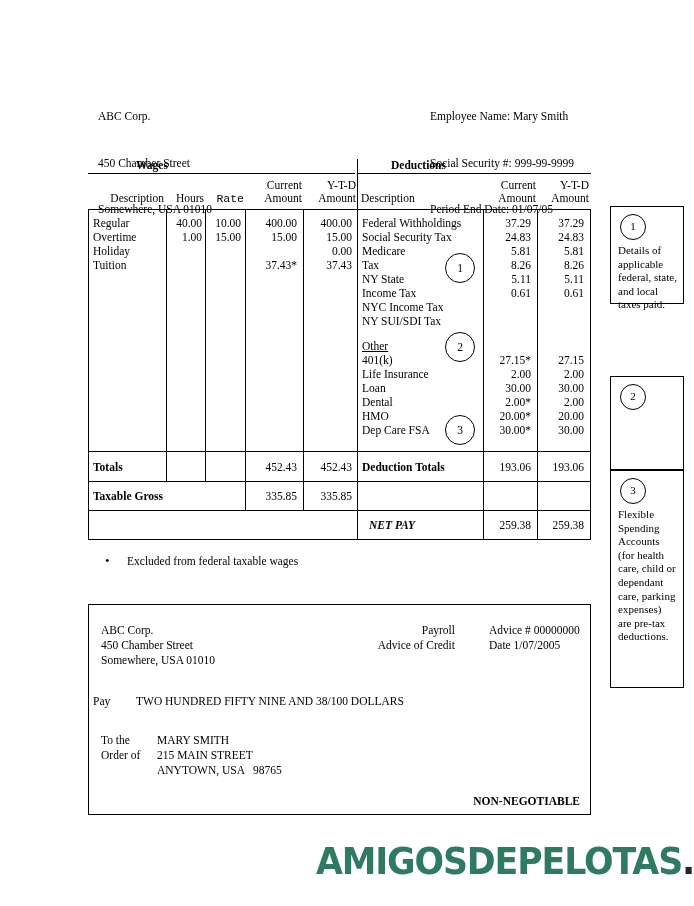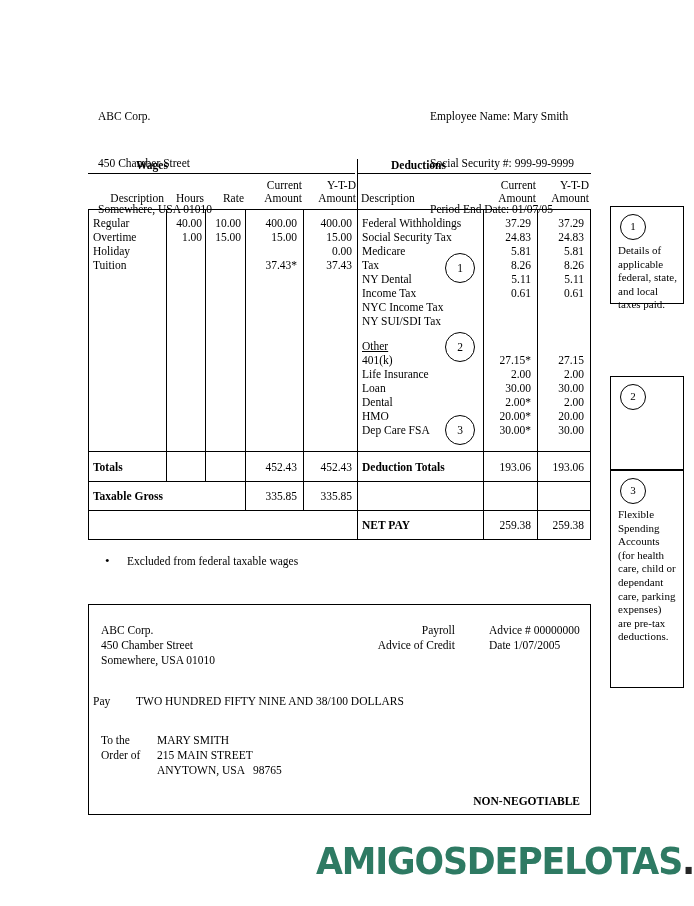--- a/index.html
+++ b/index.html
@@ -140,21 +140,21 @@
     <div class="rule v-line" style="left:269px; top:0px;   height:381px;"></div>
     <div class="rule v-line" style="left:395px; top:50px;  height:331px;"></div>
     <div class="rule v-line" style="left:449px; top:50px;  height:331px;"></div>
     <div class="rule v-line" style="left:502px; top:50px;  height:331px;"></div>
 
     <div class="sec-title" style="left:48px; top:0px;">Wages</div>
     <div class="sec-title" style="left:303px; top:0px;">Deductions</div>
 
     <div class="col-head" style="left:2px;   top:33px; width:74px;">Description</div>
     <div class="col-head" style="left:80px;  top:33px; width:36px;">Hours</div>
-    <div class="col-head" style="left:119px; top:33px; width:37px;">Rate</div>
+    <div class="col-head" style="left:119px; top:33px; width:37px;font-family:Liberation Mono, monospace;">Rate</div>
     <div class="col-head" style="left:159px; top:20px; width:55px;">Current</div>
     <div class="col-head" style="left:159px; top:33px; width:55px;">Amount</div>
     <div class="col-head" style="left:217px; top:20px; width:51px;">Y-T-D</div>
     <div class="col-head" style="left:217px; top:33px; width:51px;">Amount</div>
 
     <div class="col-head" style="left:273px; top:33px; width:90px; text-align:left;">Description</div>
     <div class="col-head" style="left:397px; top:20px; width:51px;">Current</div>
     <div class="col-head" style="left:397px; top:33px; width:51px;">Amount</div>
     <div class="col-head" style="left:451px; top:20px; width:50px;">Y-T-D</div>
     <div class="col-head" style="left:451px; top:33px; width:50px;">Amount</div>
@@ -192,21 +192,21 @@
     <div class="cell-text num" style="left:447px; top:71px; width:49px;">24.83</div>
 
     <div class="cell-text" style="left:274px; top:85px;">Medicare</div>
     <div class="cell-text num" style="left:393px; top:85px; width:50px;">5.81</div>
     <div class="cell-text num" style="left:447px; top:85px; width:49px;">5.81</div>
 
     <div class="cell-text" style="left:274px; top:99px;">Tax</div>
     <div class="cell-text num" style="left:393px; top:99px; width:50px;">8.26</div>
     <div class="cell-text num" style="left:447px; top:99px; width:49px;">8.26</div>
 
-    <div class="cell-text" style="left:274px; top:113px;">NY Dental</div>
+    <div class="cell-text" style="left:274px; top:113px;">NY State</div>
     <div class="cell-text num" style="left:393px; top:113px; width:50px;">5.11</div>
     <div class="cell-text num" style="left:447px; top:113px; width:49px;">5.11</div>
 
     <div class="cell-text" style="left:274px; top:127px;">Income Tax</div>
     <div class="cell-text num" style="left:393px; top:127px; width:50px;">0.61</div>
     <div class="cell-text num" style="left:447px; top:127px; width:49px;">0.61</div>
 
     <div class="cell-text" style="left:274px; top:141px;">NYC Income Tax</div>
     <div class="cell-text" style="left:274px; top:155px;">NY SUI/SDI Tax</div>
 
@@ -245,21 +245,21 @@
     <div class="cell-text num" style="left:211px; top:301px; width:53px;">452.43</div>
 
     <div class="cell-text bold" style="left:274px; top:301px;">Deduction Totals</div>
     <div class="cell-text num" style="left:393px; top:301px; width:50px;">193.06</div>
     <div class="cell-text num" style="left:447px; top:301px; width:49px;">193.06</div>
 
     <div class="cell-text bold" style="left:5px; top:330px;">Taxable Gross</div>
     <div class="cell-text num" style="left:155px; top:330px; width:54px;">335.85</div>
     <div class="cell-text num" style="left:211px; top:330px; width:53px;">335.85</div>
 
-    <div class="cell-text bold" style="left:274px; top:359px;">NET PAY</div>
+    <div class="cell-text bold" style="left:281px; top:359px;font-style:italic;">NET PAY</div>
     <div class="cell-text num" style="left:393px; top:359px; width:50px;">259.38</div>
     <div class="cell-text num" style="left:447px; top:359px; width:49px;">259.38</div>
   </div>
 
   <div class="callout" style="top:206px; height:98px;">
     <div class="marker-sm">1</div>
     <div>Details of applicable federal, state, and local taxes paid.</div>
   </div>
 
   <div class="callout" style="top:376px; height:94px;">

